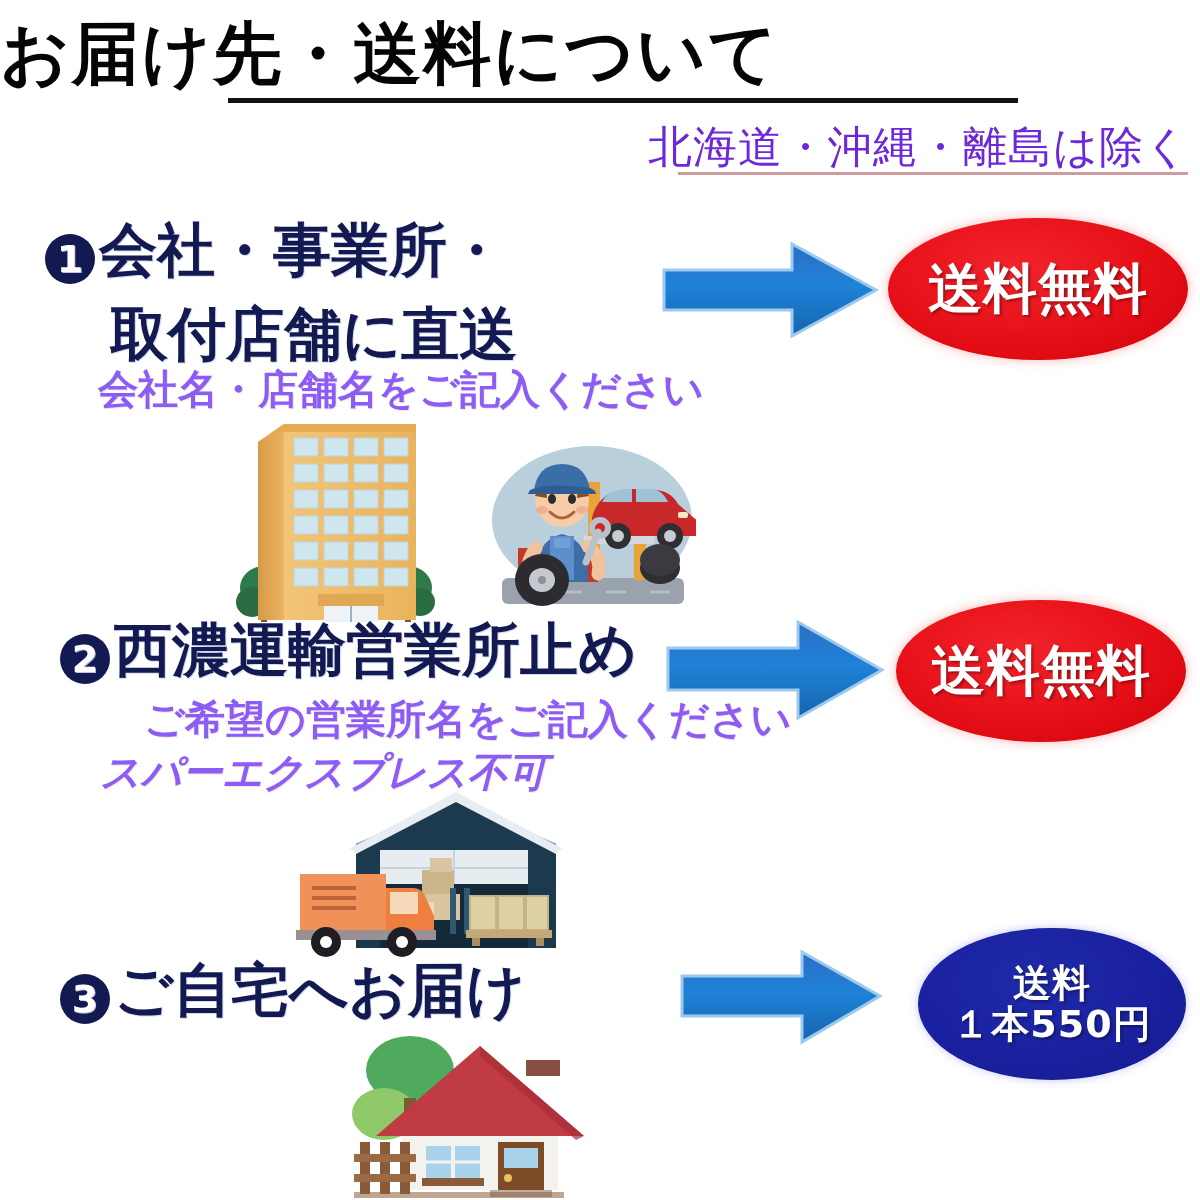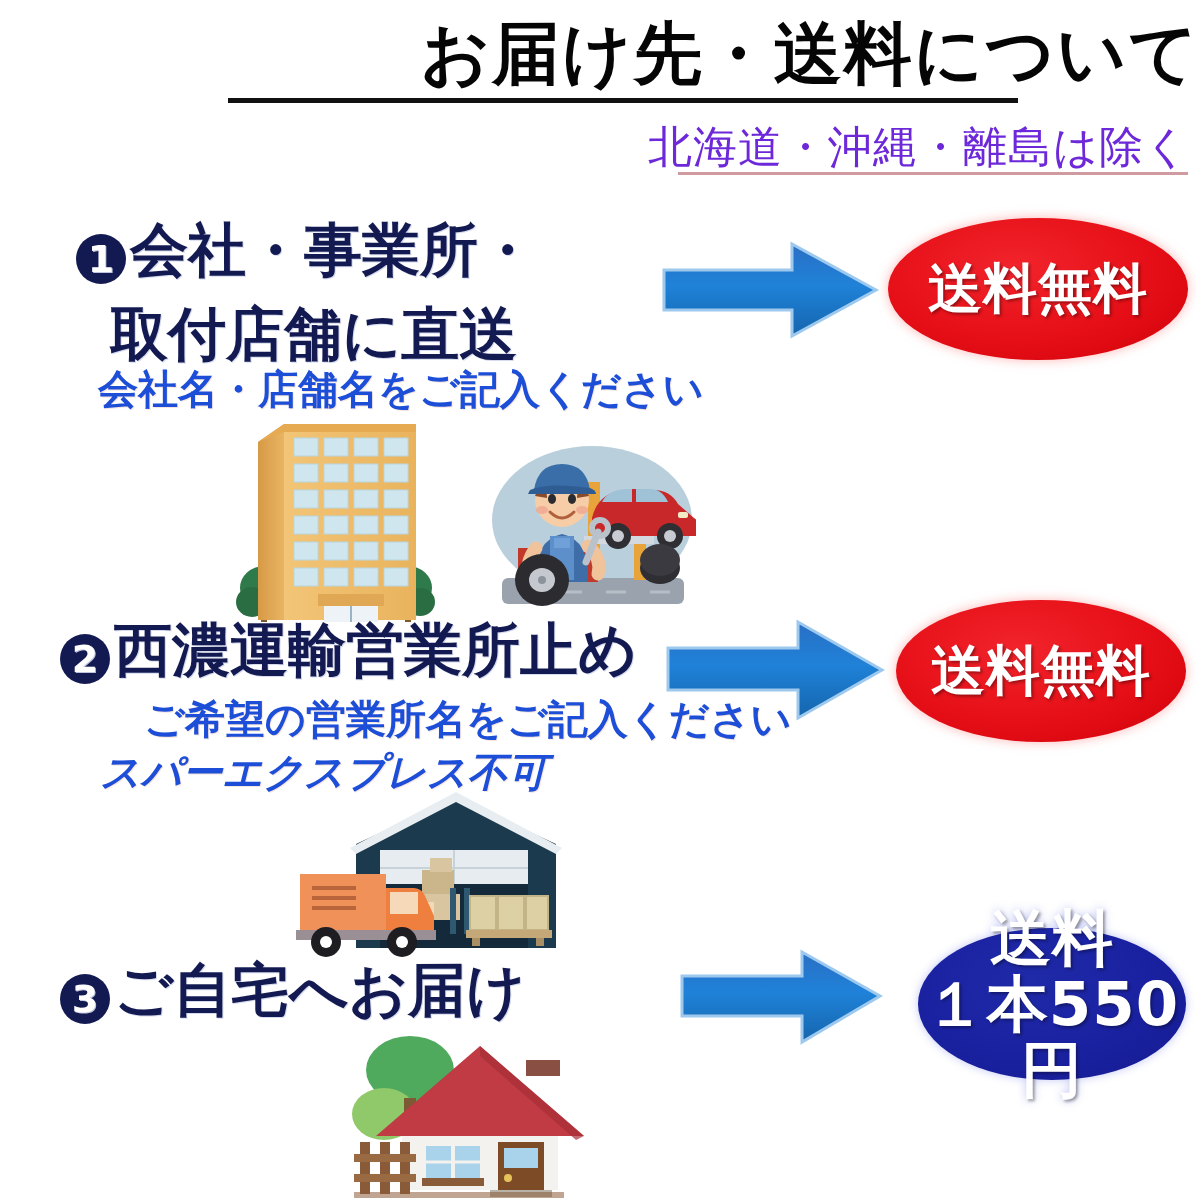--- a/index.html
+++ b/index.html
@@ -8,21 +8,21 @@
     background:#ffffff;
     font-family:"DejaVu Sans","Liberation Sans",sans-serif;
     overflow:hidden;
     position:relative;
   }
   .stage{position:relative;width:1200px;height:1200px;}
 
   
   .title{
     position:absolute;left:0;top:18px;width:1200px;
-    text-align:right;
+    text-align:left;
     font-size:68px;font-weight:bold;color:#050505;
     letter-spacing:2px;line-height:1.05;
     white-space:nowrap;
   }
   .title-underline{
     position:absolute;left:228px;top:98px;width:790px;height:5px;
     background:#111111;
   }
   .subtitle{
     position:absolute;right:10px;top:118px;
@@ -46,28 +46,28 @@
     display:inline-block;
     border-radius:50%;
     background:#131a52;
     color:#fff;
     text-align:center;
     font-weight:bold;
     vertical-align:-2px;
   }
   .sub-note{
     position:absolute;
-    color:#1d4ed8;
+    color:#8b5cf6;
     font-weight:bold;
     white-space:nowrap;
     text-shadow:1px 1px 0 rgba(245,225,215,.85);
   }
 
   
-  #s1-l1{left:76px;top:212px;font-size:58px;}
+  #s1-l1{left:45px;top:212px;font-size:58px;}
   #s1-l2{left:110px;top:296px;font-size:58px;}
   #s1-note{left:98px;top:362px;font-size:40px;}
   
   #s2-l1{left:60px;top:612px;font-size:58px;}
   #s2-note1{left:100px;top:692px;font-size:40px;margin-left:44px;}
   #s2-note2{left:100px;top:745px;font-size:40px;font-style:italic;}
   
   #s3-l1{left:60px;top:952px;font-size:58px;}
 
   .num.n1{width:50px;height:50px;line-height:50px;font-size:38px;margin-right:4px;}
@@ -94,21 +94,21 @@
     background:radial-gradient(ellipse at 42% 35%, #1f2aa8 0%, #1a21a0 55%, #141a8e 100%);
     filter:drop-shadow(0 0 5px rgba(120,130,230,.45));
   }
   .badge span{
     display:block;
     text-shadow:2px 2px 3px rgba(0,0,0,.35);
     letter-spacing:1px;
   }
   #badge1{left:888px;top:218px;width:300px;height:142px;font-size:54px;}
   #badge2{left:896px;top:600px;width:290px;height:142px;font-size:54px;}
-  #badge3{left:918px;top:928px;width:268px;height:152px;font-size:61px;line-height:1.08;}
+  #badge3{left:918px;top:928px;width:268px;height:152px;font-size:38px;line-height:1.08;}
 
   
   .illus{position:absolute;}
 
   
   #illus-building{left:236px;top:412px;width:200px;height:212px;}
   
   #illus-mechanic{left:484px;top:440px;width:212px;height:178px;}
   
   #illus-warehouse{left:284px;top:792px;width:310px;height:168px;}

